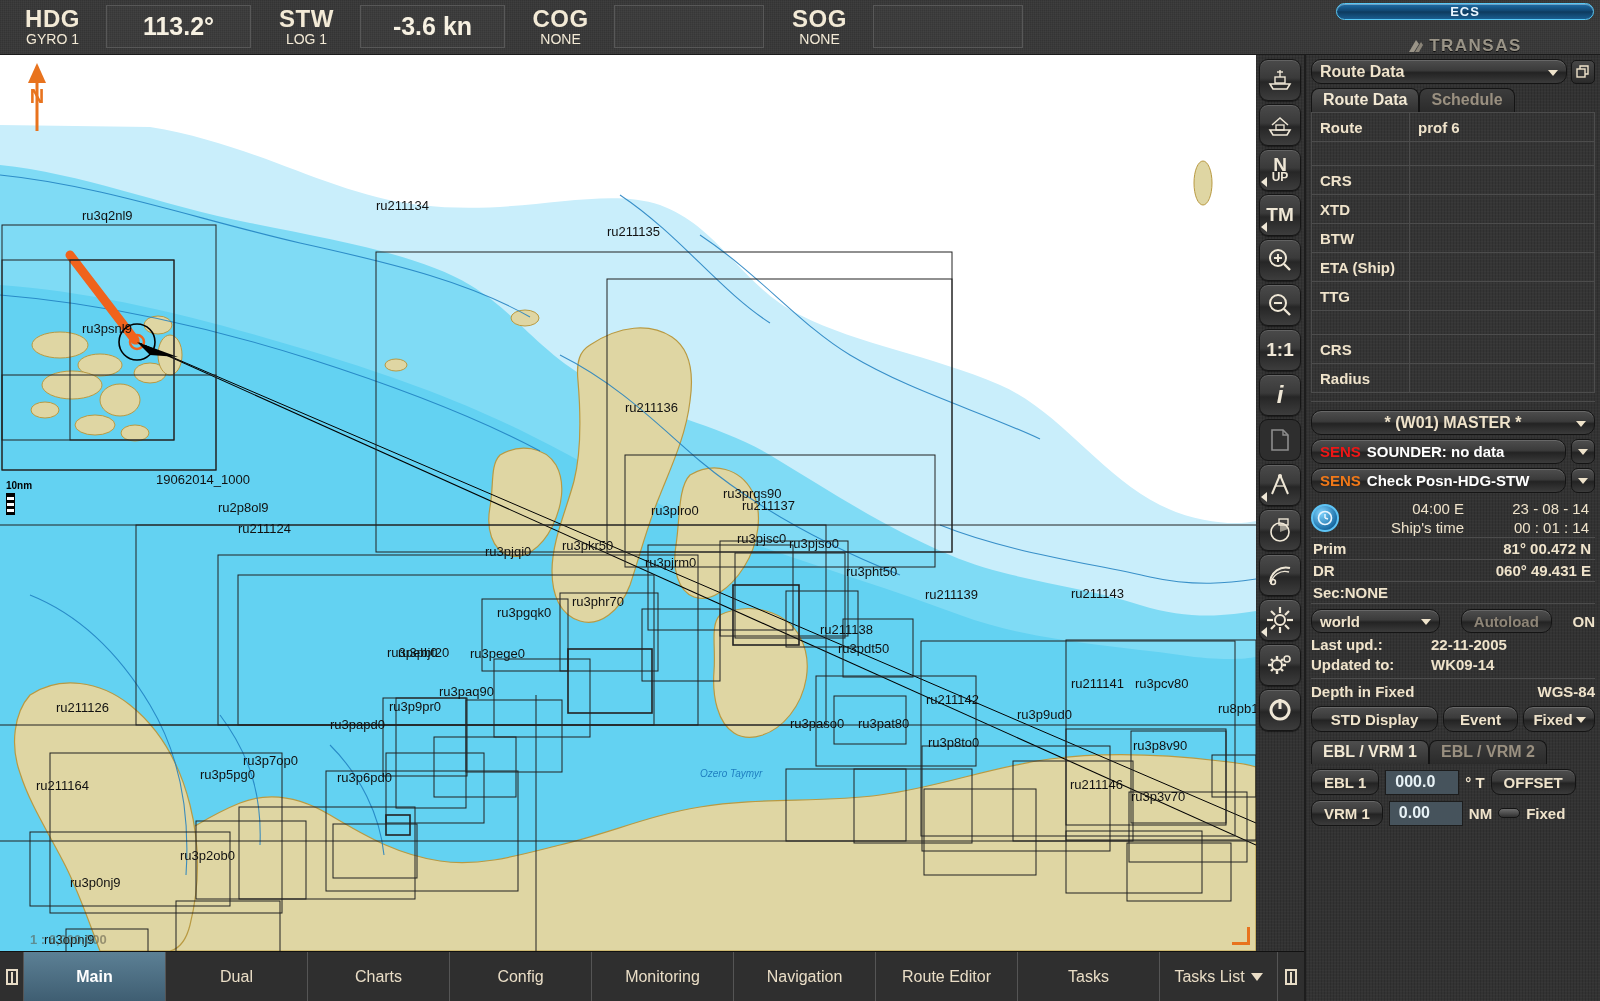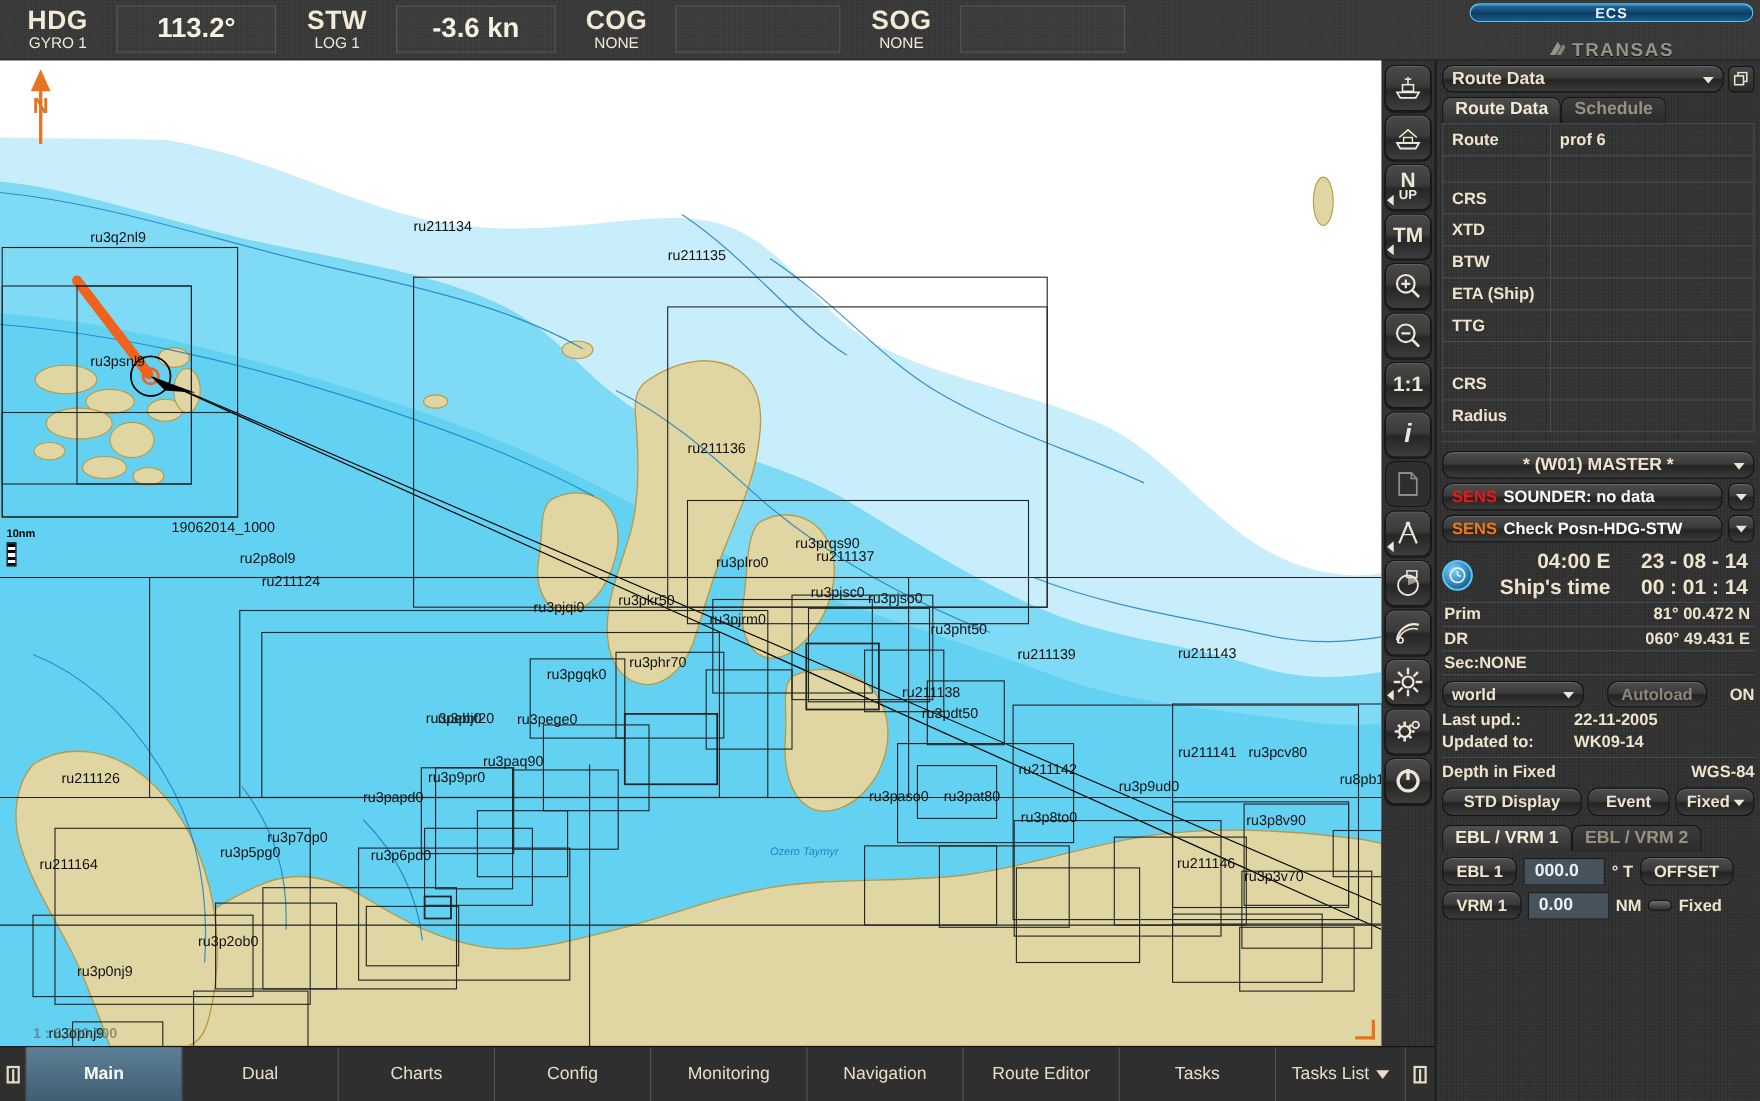--- a/index.html
+++ b/index.html
@@ -46,21 +46,21 @@
     width: 100%; height: 24px; border-radius: 11px;
     background: linear-gradient(180deg,#1e6ea8 0%,#10446e 48%,#0d3a5e 52%,#1a5d8f 100%);
     border: 1px solid #58c8f5;
     color: #eaf6ff; font-size: 13px; font-weight: bold;
     display: flex; align-items: center; justify-content: center;
     letter-spacing: 1px;
     box-shadow: inset 0 1px 0 rgba(255,255,255,.35);
   }
   #transas-logo {
     margin-top: 16px; color: #9a9487; font-size: 17px; font-weight: bold;
-    letter-spacing: 1.5px; display: flex; align-items: flex-start; gap: 3px;
+    letter-spacing: 1.5px; display: flex; align-items: center; gap: 3px;
     text-shadow: 0 1px 0 #111;
   }
   #transas-logo svg { display:block; }
 
   
   #map-wrap {
     position: absolute; left: 0; top: 55px; width: 1256px; height: 896px;
     background: #ffffff; overflow: hidden;
   }
   #map-svg { position: absolute; left: 0; top: 0; }
@@ -169,21 +169,21 @@
   .sens-orange { color: #f07818; }
   .alarm-drop { width: 24px; height: 25px; border-radius: 7px; justify-content: center; }
   .mini-caret { width:0;height:0;border-left:5px solid transparent;border-right:5px solid transparent;
     border-top:6px solid #efe3cb; }
 
   #time-block { display: flex; align-items: center; gap: 6px; margin-top: 6px; }
   #clock-icon { width: 28px; height: 28px; border-radius: 50%;
     background: radial-gradient(circle at 35% 30%, #7fd4ff, #1c6fa8 70%, #0d3a5e);
     border: 2px solid #5ec4f5; display:flex; align-items:center; justify-content:center; }
   #time-grid { flex: 1 1 auto; display: grid; grid-template-columns: 1fr 1fr; }
-  #time-grid div { font-size: 19px; font-weight: bold; text-align: right; padding: 1px 6px 1px 0; }
+  #time-grid div { font-size: 15px; font-weight: normal; text-align: right; padding: 1px 6px 1px 0; }
   #time-grid div.lbl { text-align: right; }
 
   .pos-row { display: flex; justify-content: space-between; font-size: 15px; font-weight: bold;
     padding: 2px 4px 2px 2px; border-top: 1px solid #4c4c4c; }
   .pos-row span.val { color: #efe3cb; }
   #sec-row { border-bottom: 1px solid #4c4c4c; }
 
   #chart-row { display: flex; align-items: center; gap: 21px; margin-top: 5px; }
   #world-sel { width: 135px; height: 24px; padding: 0 8px; position: relative; font-size: 15px; font-weight: bold; }
   #autoload-btn { width: 95px; height: 24px; justify-content: center; font-size: 15px; font-weight: bold;

